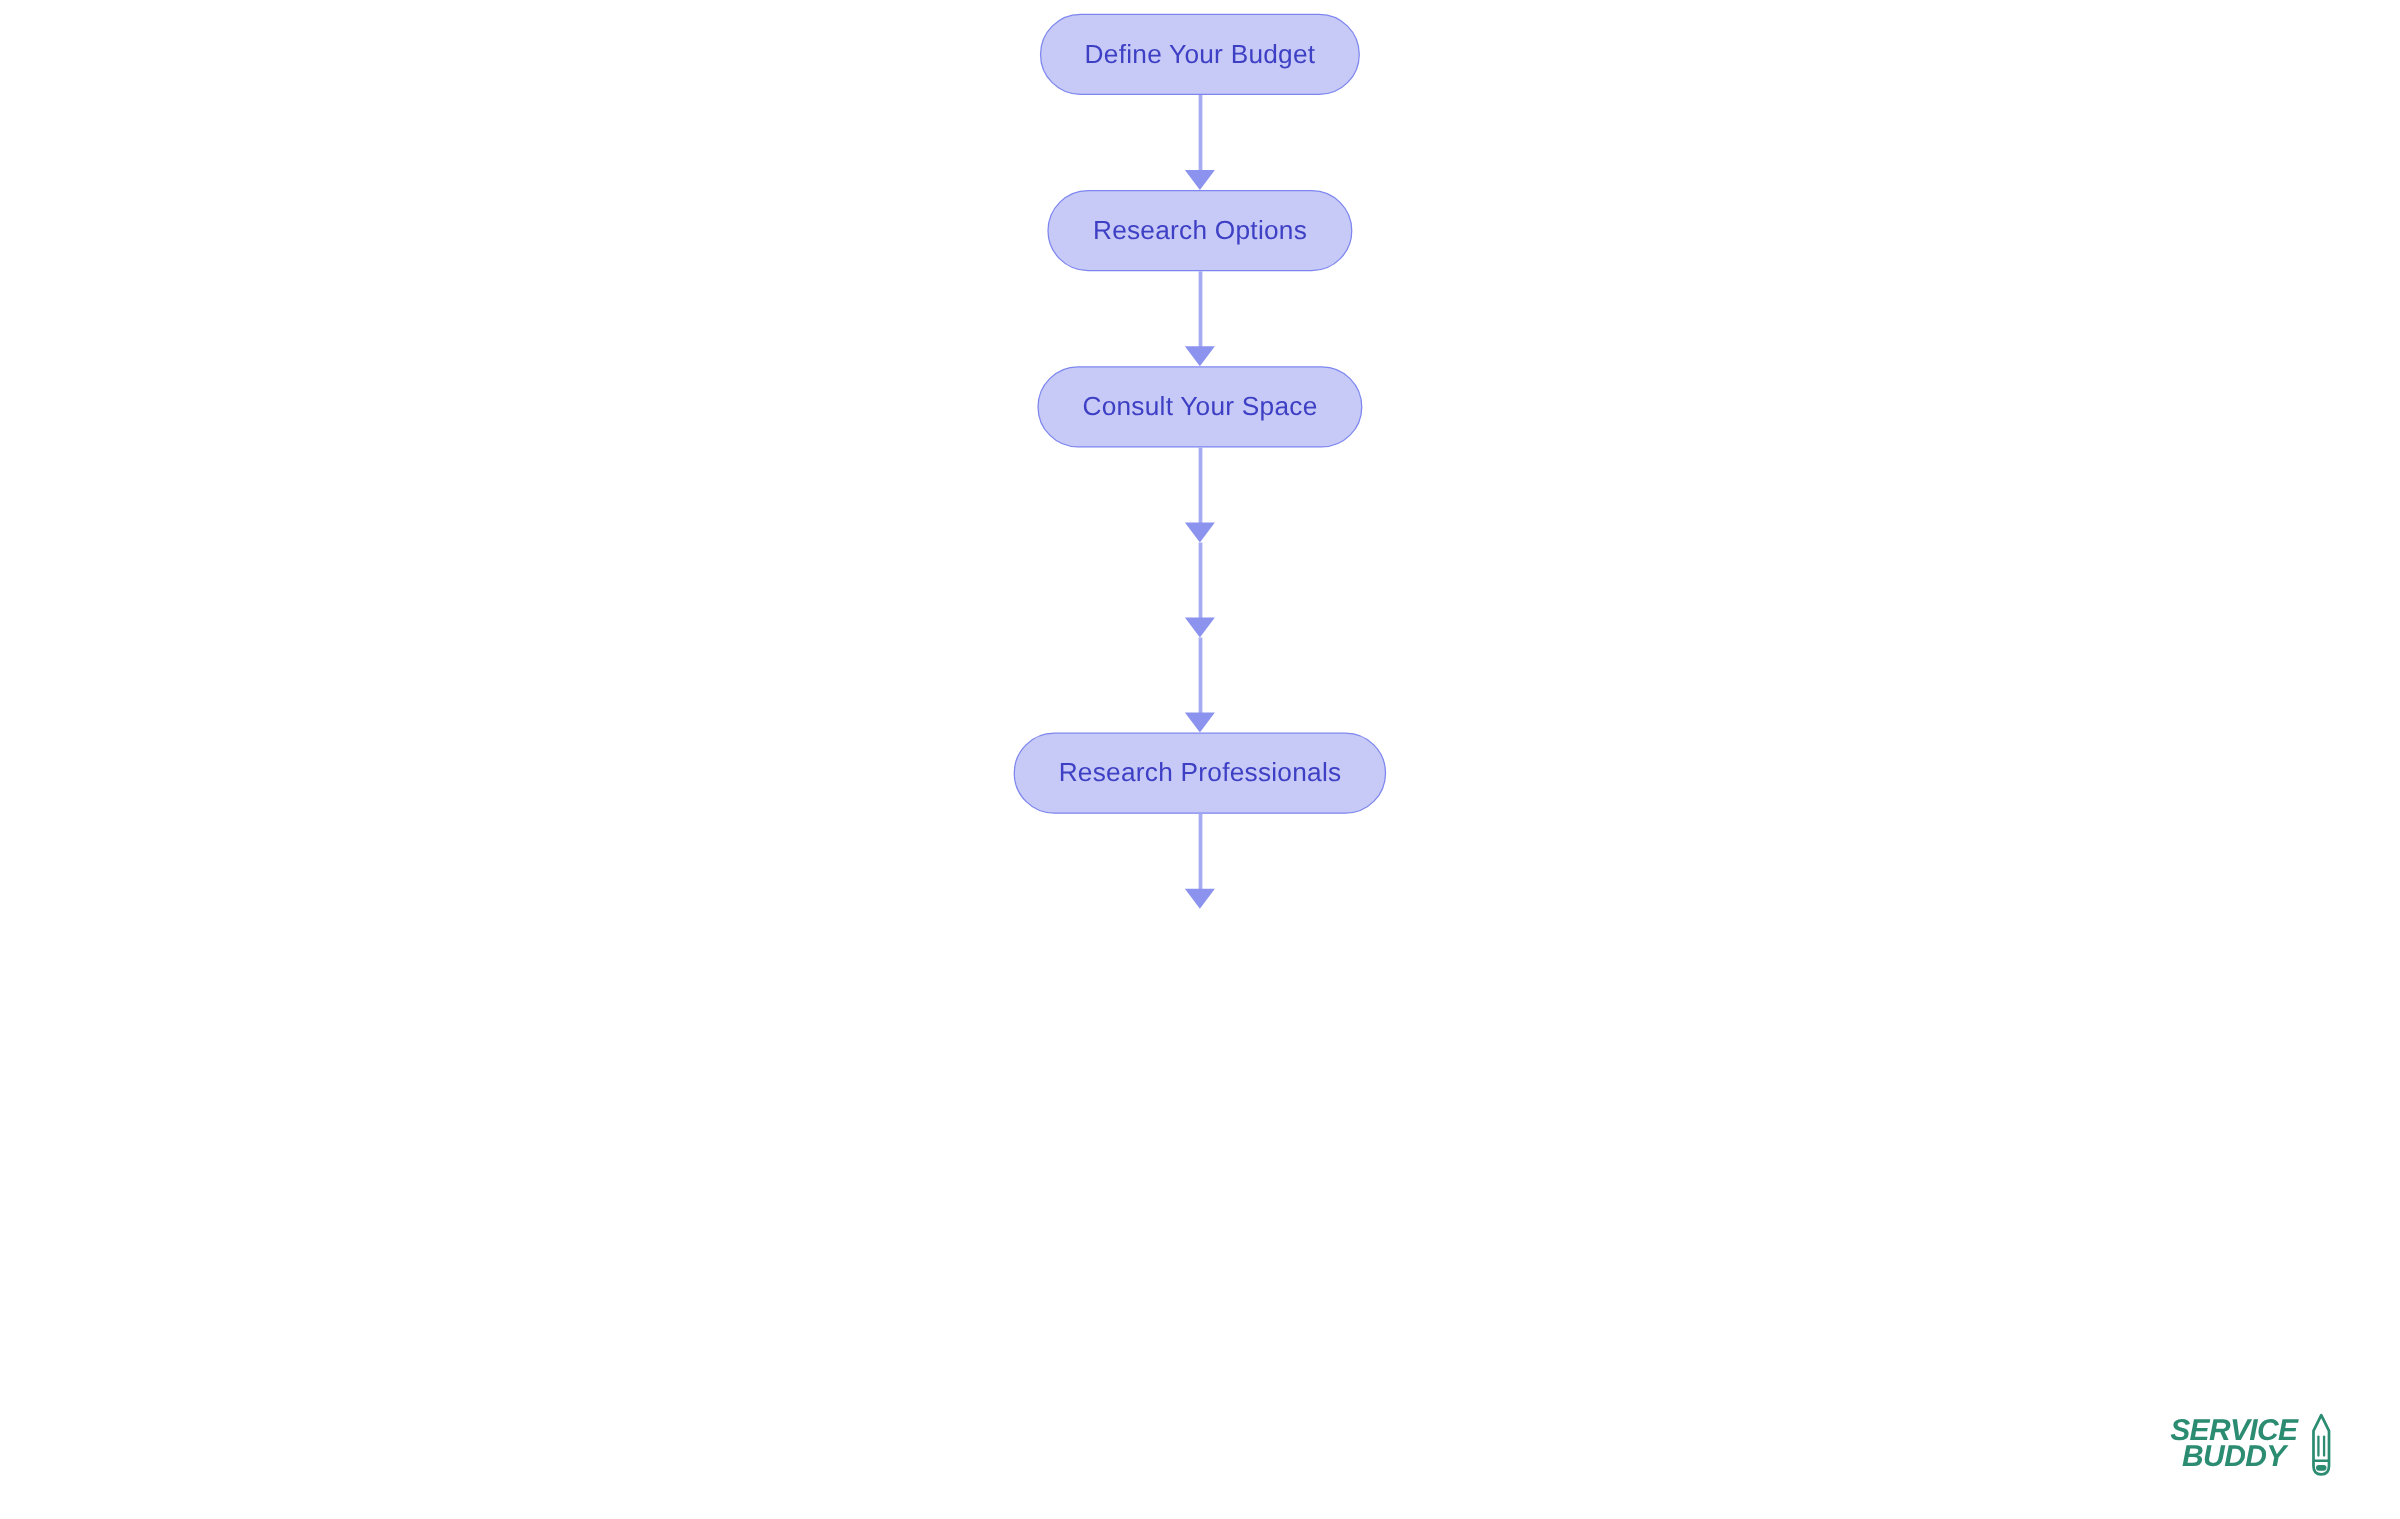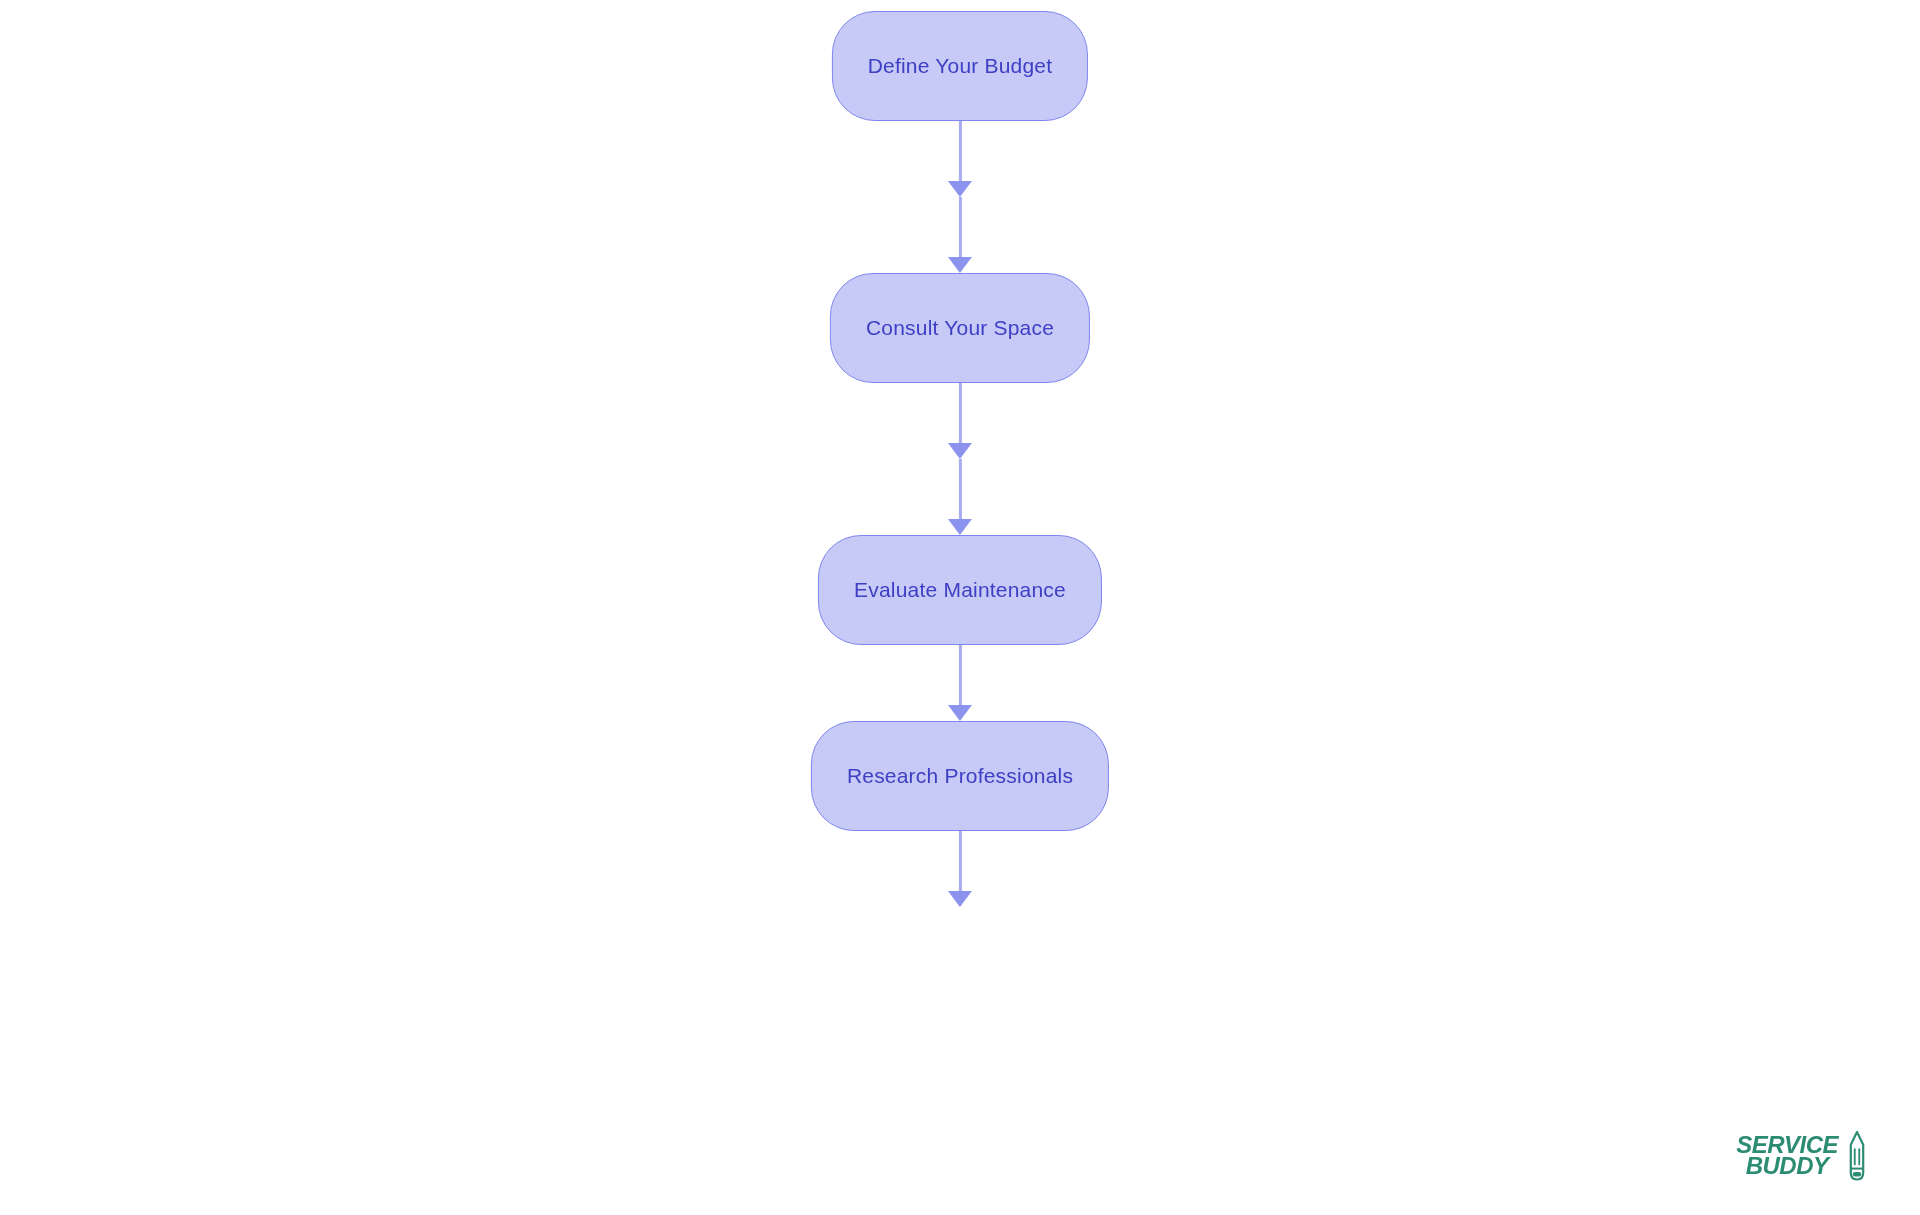--- a/index.html
+++ b/index.html
@@ -26,21 +26,21 @@
   .flow {
     position: absolute;
     top: 11px;
     left: 50%;
     transform: translateX(-50%);
     display: flex;
     flex-direction: column;
     align-items: center;
   }
   .node {
-    height: 110px;
+    height: 65px;
     padding: 0 35px;
     border-radius: 43px;
     background: var(--node-fill);
     border: 1.5px solid var(--node-border);
     display: flex;
     align-items: center;
     justify-content: center;
     white-space: nowrap;
   }
   .node span {
@@ -99,41 +99,41 @@
   <div class="flow">
 
     <div class="node">
       <span>Define Your Budget</span>
     </div>
     <div class="connector">
       <div class="line"></div>
       <div class="arrowhead"></div>
     </div>
 
+    <div class="node">
+      <span>Research Options</span>
+    </div>
     <div class="connector">
       <div class="line"></div>
       <div class="arrowhead"></div>
     </div>
 
     <div class="node">
       <span>Consult Your Space</span>
     </div>
     <div class="connector">
       <div class="line"></div>
       <div class="arrowhead"></div>
     </div>
 
     <div class="connector">
       <div class="line"></div>
       <div class="arrowhead"></div>
     </div>
 
-    <div class="node">
-      <span>Evaluate Maintenance</span>
-    </div>
     <div class="connector">
       <div class="line"></div>
       <div class="arrowhead"></div>
     </div>
 
     <div class="node">
       <span>Research Professionals</span>
     </div>
     <div class="connector">
       <div class="line"></div>

